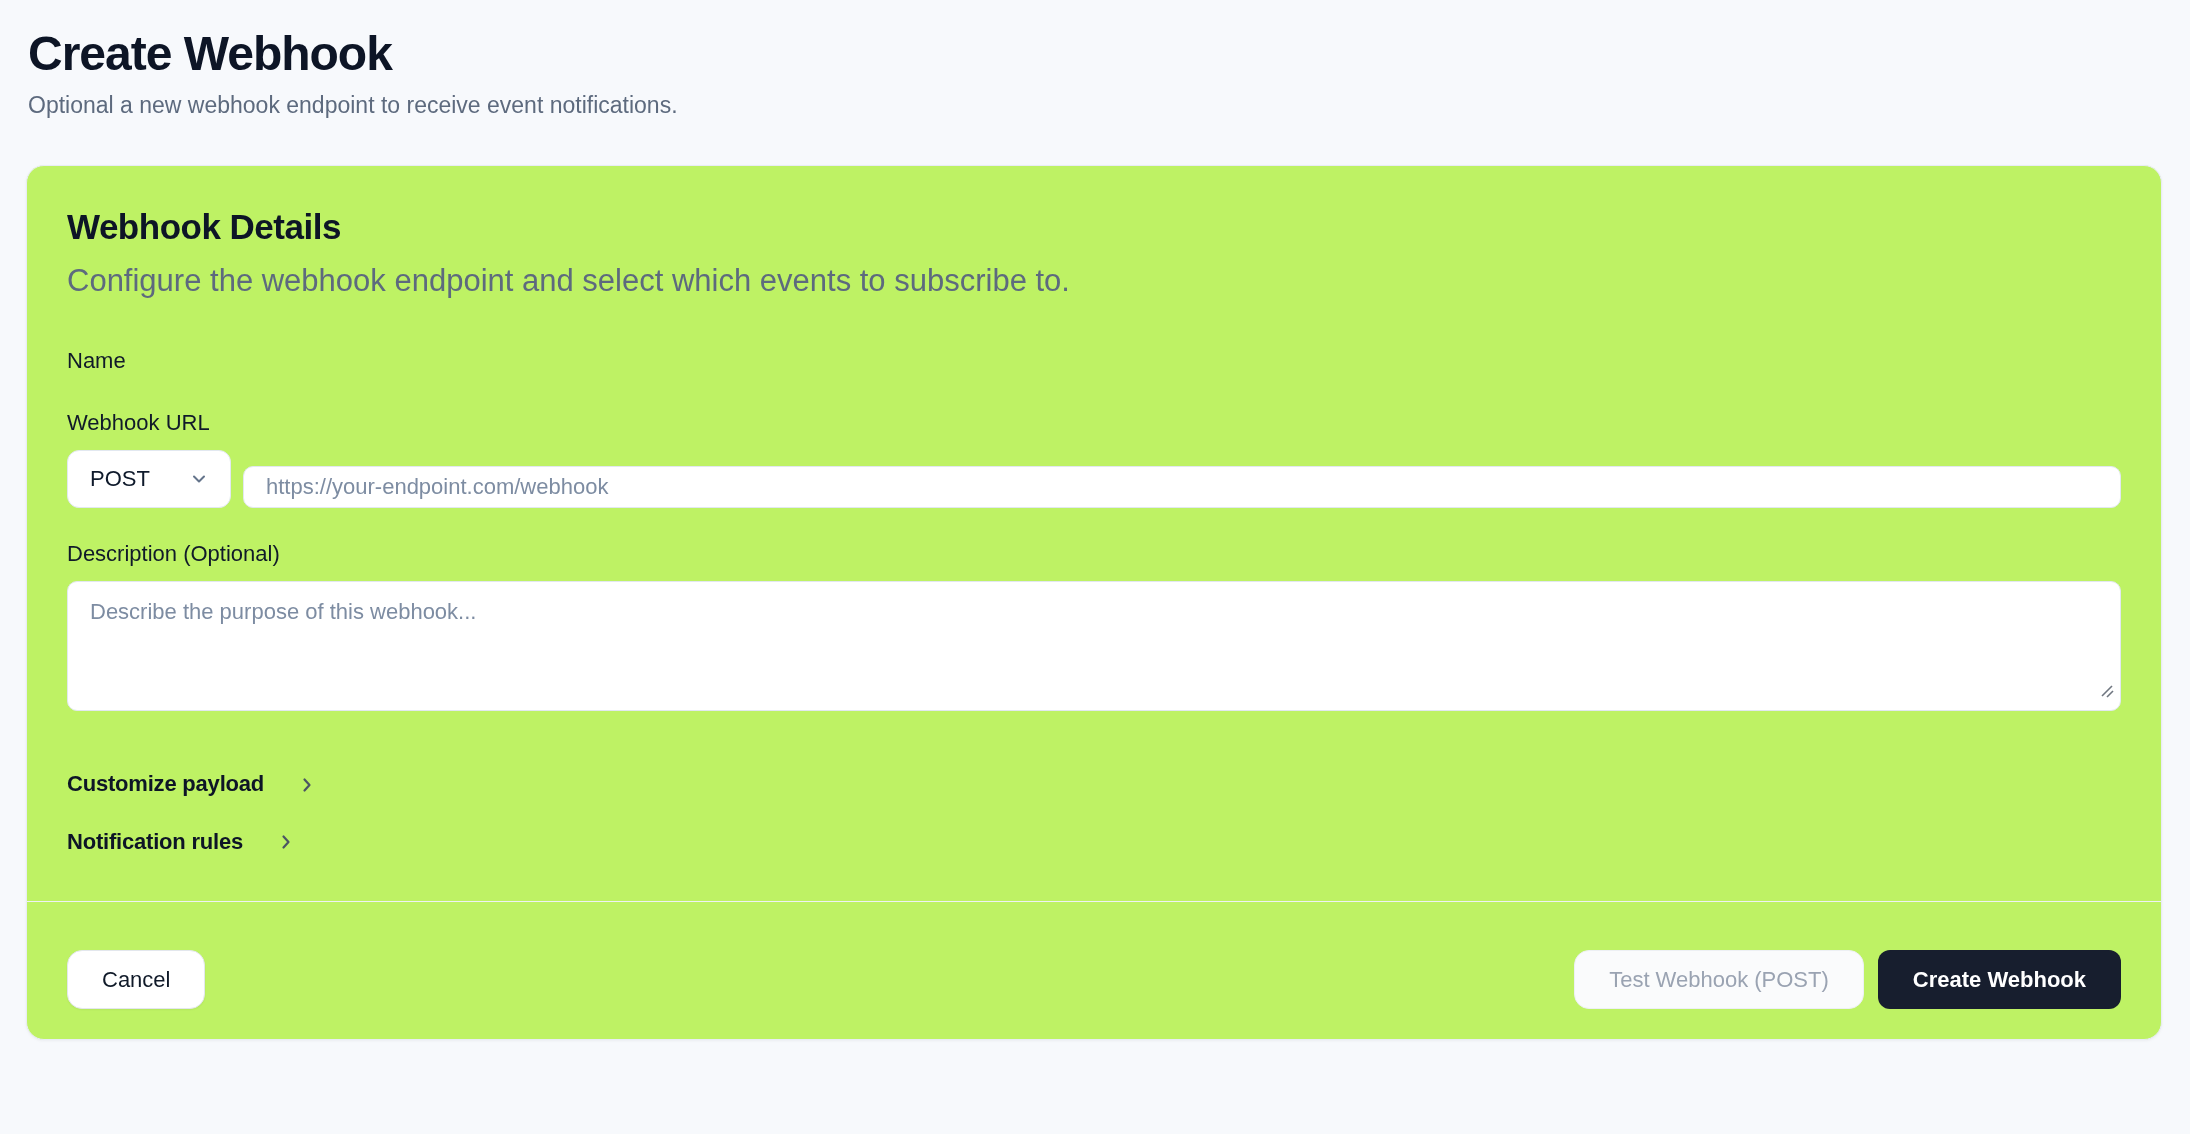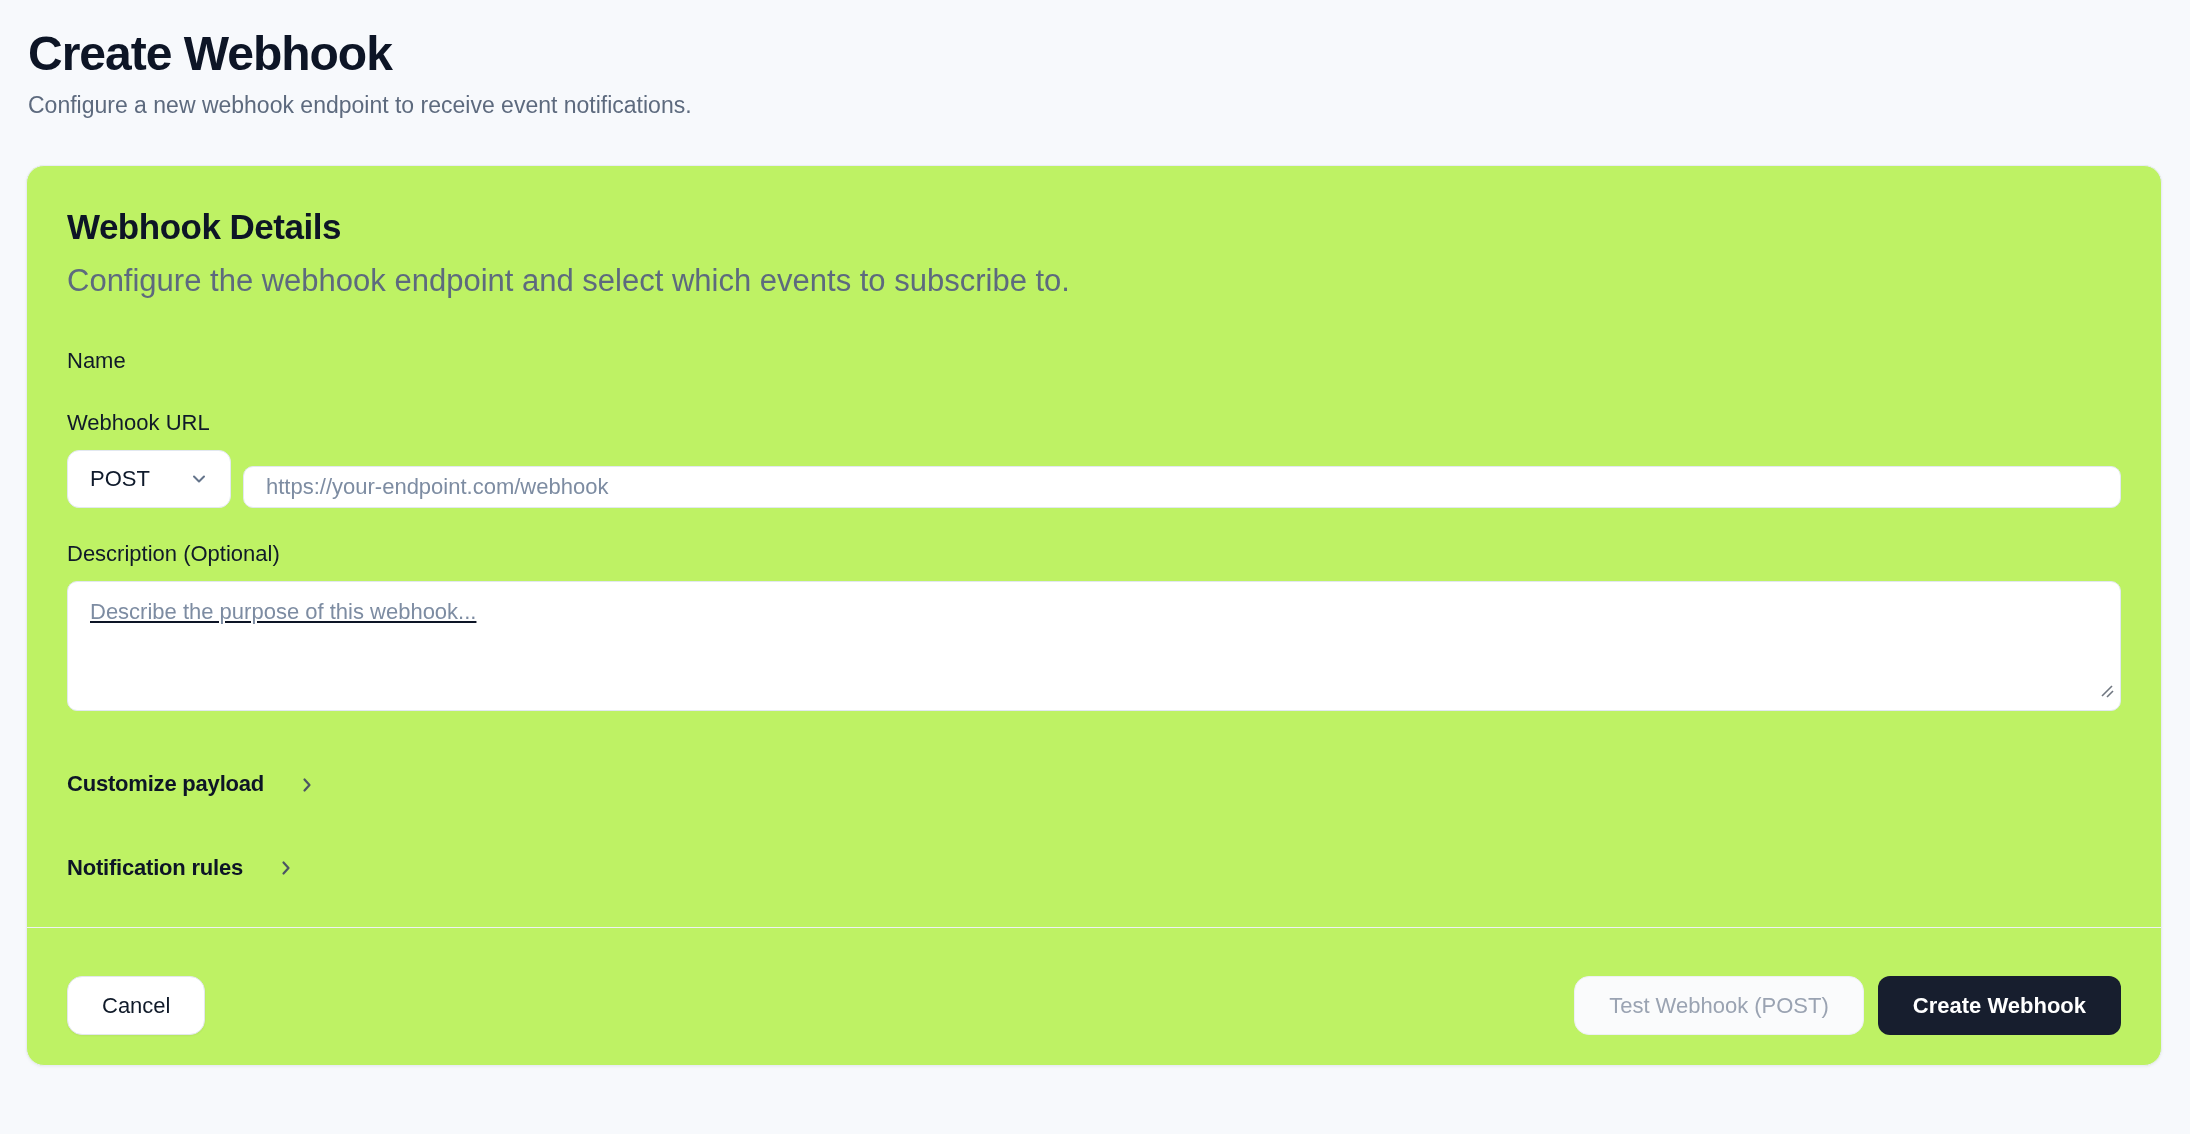--- a/index.html
+++ b/index.html
@@ -78,21 +78,21 @@
     border-radius: 12px;
     background: #ffffff;
     display: flex;
     align-items: center;
     justify-content: space-between;
     padding: 0 20px 0 22px;
     cursor: pointer;
   }
   .select-value { font-size: 22px; font-weight: 500; color: #0f1a2b; }
   .url-row .input { height: 42px; flex: 1 1 auto; }
-  .textarea-wrap { position: relative; text-decoration: underline; }
+  .textarea-wrap { position: relative; }
   textarea.input {
     height: 130px;
     padding: 15px 22px;
     resize: none;
     line-height: 1.4;
     display: block;
   }
   .grip {
     position: absolute;
     right: 6px;
@@ -100,21 +100,21 @@
     pointer-events: none;
   }
   .section-row {
     margin-top: 60px;
     display: flex;
     align-items: center;
     gap: 32px;
     cursor: pointer;
     width: fit-content;
   }
-  .section-row.s2 { margin-top: 57px; justify-content: center; }
+  .section-row.s2 { margin-top: 31px; justify-content: center; }
   .section-label {
     font-size: 22px;
     font-weight: 700;
     letter-spacing: -0.2px;
     color: #0d1526;
     line-height: 1.2;
   }
   .card-footer {
     margin-top: 46px;
     border-top: 1.5px solid #eef1f5;
@@ -160,21 +160,21 @@
     font-weight: 600;
   }
 </style>
 </head>
 <body>
 
 <div class="page">
 
   <header class="page-header">
     <h1 class="page-title">Create Webhook</h1>
-    <p class="page-sub">Configure a new webhook endpoint to receive event notifications.</p>
+    <p class="page-sub">Optional a new webhook endpoint to receive event notifications.</p>
   </header>
 
   <section class="card">
     <div class="card-body">
 
       <h2 class="card-title">Webhook Details</h2>
       <p class="card-sub">Configure the webhook endpoint and select which events to subscribe to.</p>
 
       <div class="field">
         <label class="label">Name</label>

